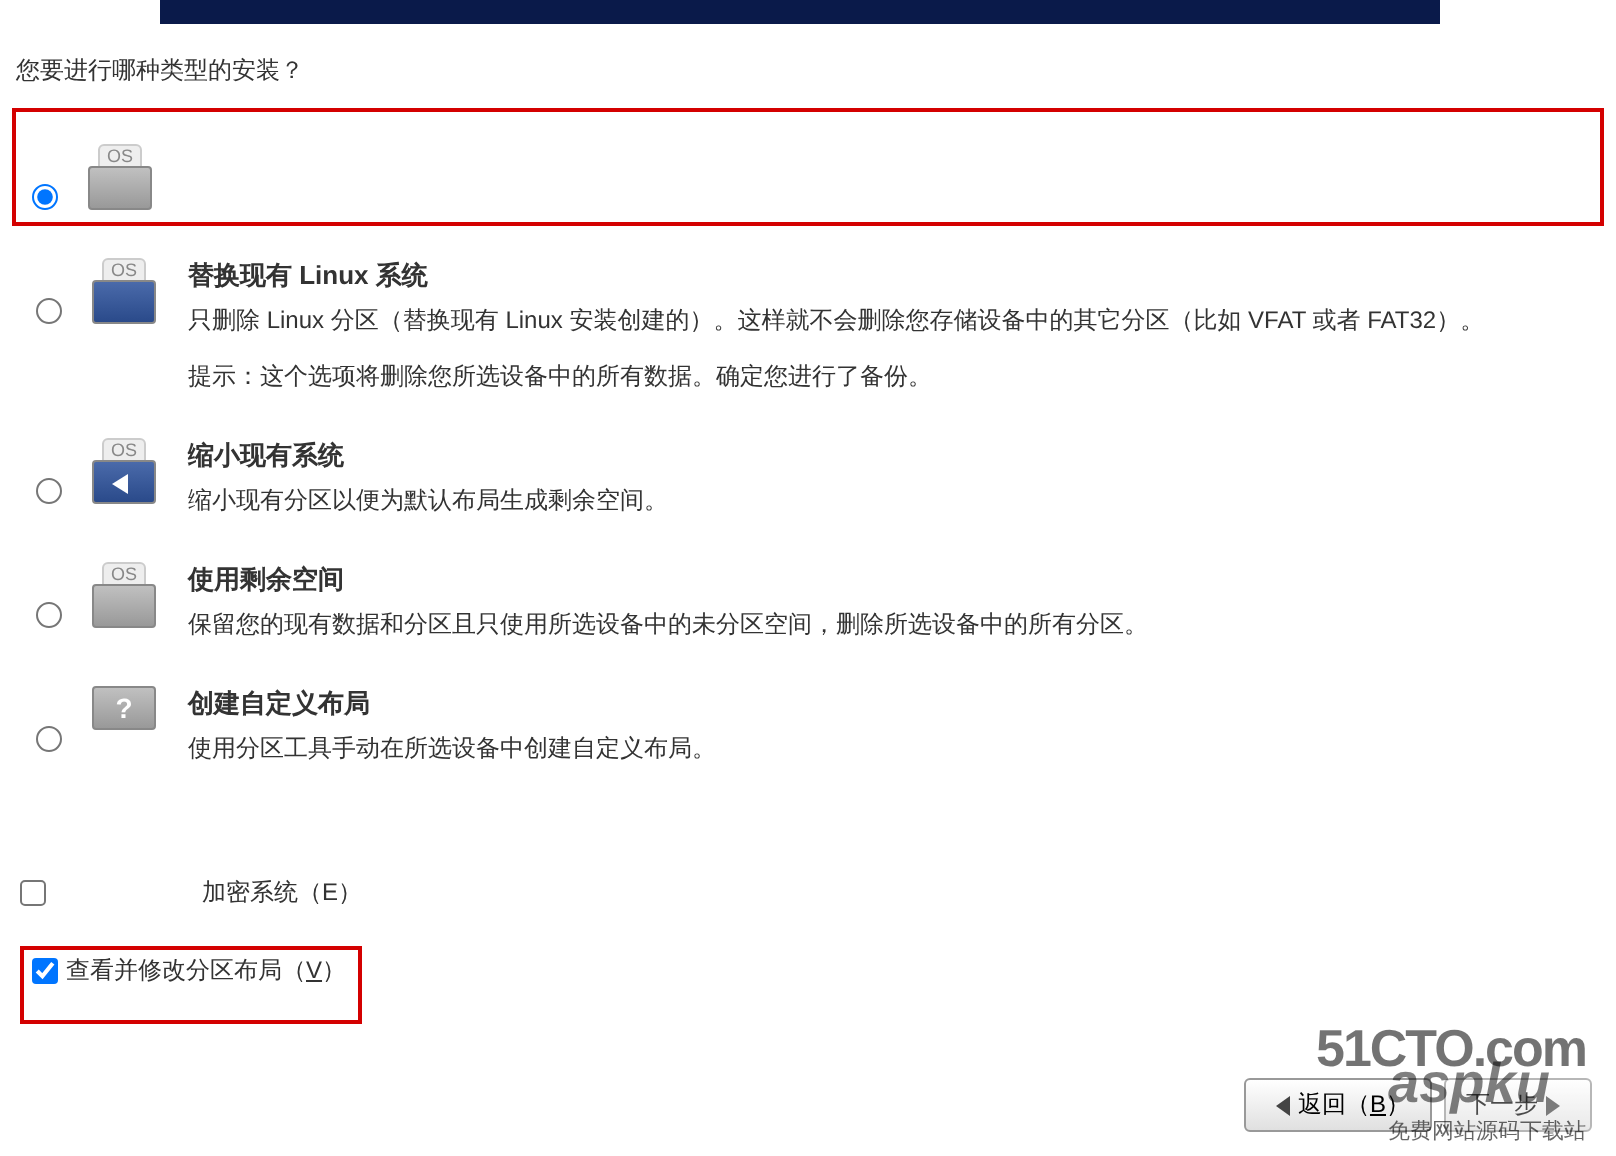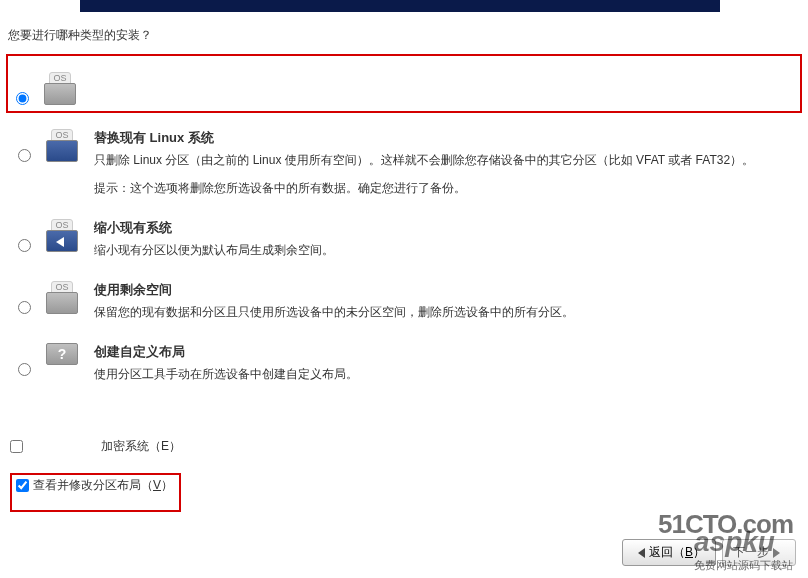--- a/index.html
+++ b/index.html
@@ -210,21 +210,21 @@
   <div class="option">
     <div class="radio-cell">
       <input type="radio" name="itype" style="">
     </div>
     <div class="icon-cell">
       <span class="os-label">OS</span>
       <div class="disk-icon blue"></div>
     </div>
     <div class="text-cell">
       <div class="opt-title">替换现有 Linux 系统</div>
-      <div class="opt-desc">只删除 Linux 分区（由之前的 Linux 使用所有空间）。这样就不会删除您存储设备中的其它分区（比如 VFAT 或者 FAT32）。</div>
+      <div class="opt-desc">只删除 Linux 分区（替换现有 Linux 安装创建的）。这样就不会删除您存储设备中的其它分区（比如 VFAT 或者 FAT32）。</div>
       <div class="opt-hint">提示：这个选项将删除您所选设备中的所有数据。确定您进行了备份。</div>
     </div>
   </div>
 
   <div class="option">
     <div class="radio-cell">
       <input type="radio" name="itype" style="">
     </div>
     <div class="icon-cell">
       <span class="os-label">OS</span>

